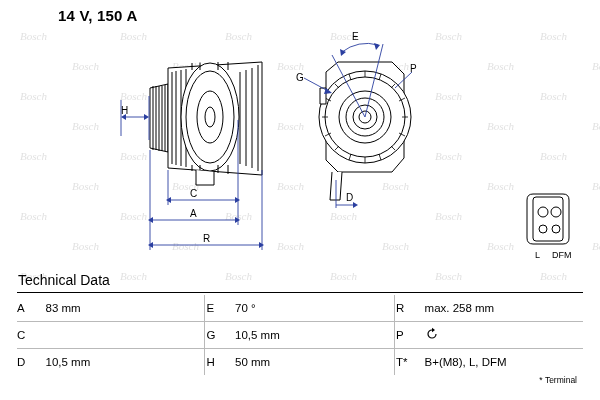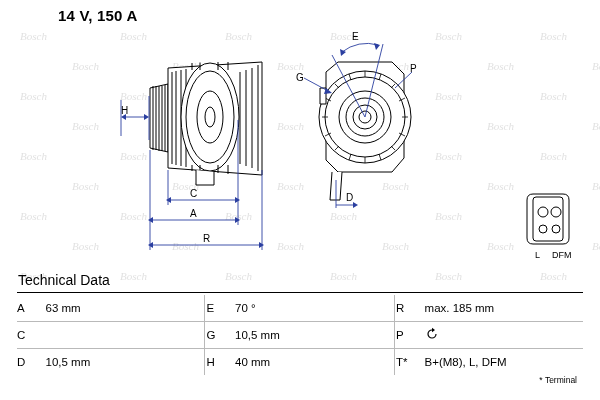--- a/index.html
+++ b/index.html
@@ -274,27 +274,27 @@
 </svg>
 
 <div id="tech">
   <div id="tech-title">Technical Data</div>
   <div id="rule"></div>
 
   <table class="td">
     <tbody>
         <tr>
       <td class="key">A</td>
-      <td class="val">63 mm</td>
+      <td class="val">83 mm</td>
       <td class="sep"></td>
       <td class="key">E</td>
       <td class="val">70 °</td>
       <td class="sep"></td>
       <td class="key">R</td>
-      <td class="val">max. 185 mm</td>
+      <td class="val">max. 258 mm</td>
     </tr>
     <tr>
       <td class="key">C</td>
       <td class="val"></td>
       <td class="sep"></td>
       <td class="key">G</td>
       <td class="val">10,5 mm</td>
       <td class="sep"></td>
       <td class="key">P</td>
       <td class="val">
@@ -304,21 +304,21 @@
             <path d="M7 0.8 L7 5.2 L10 3 Z" fill="#000"></path>
           </svg>
         </span>
       </td>
     </tr>
     <tr>
       <td class="key">D</td>
       <td class="val">10,5 mm</td>
       <td class="sep"></td>
       <td class="key">H</td>
-      <td class="val">40 mm</td>
+      <td class="val">50 mm</td>
       <td class="sep"></td>
       <td class="key">T*</td>
       <td class="val">B+(M8), L, DFM</td>
     </tr>
   </tbody>
     </table>
 
   <div id="footnote">* Terminal</div>
 </div>
 

